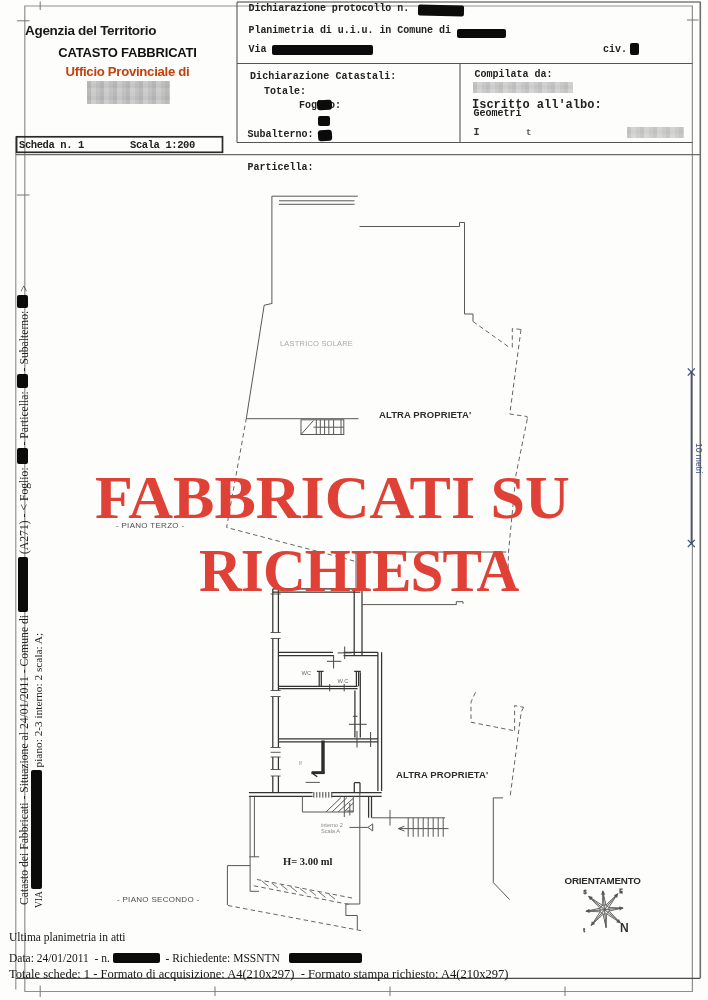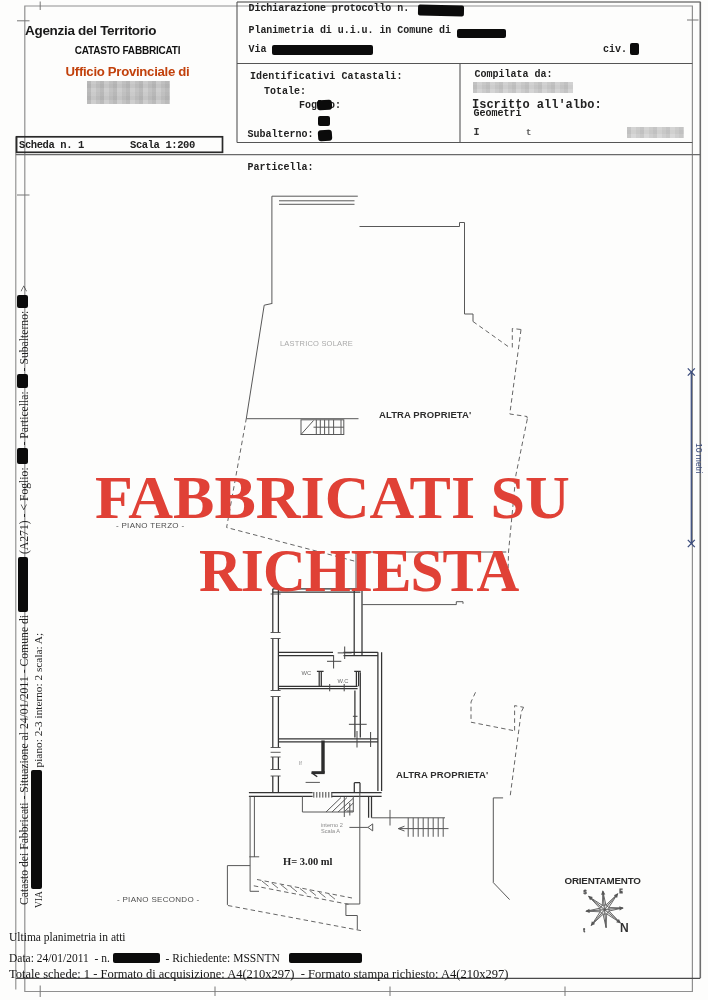--- a/index.html
+++ b/index.html
@@ -191,42 +191,42 @@
           <path d="M591.9,921.3 L590.7,926.1 L595.1,924.0 Z" fill="#565656" stroke="none"></path>
           <text x="583.5" y="894" font-family="Liberation Sans, sans-serif" font-size="4.5" fill="#999">S</text>
           <text x="619.5" y="892.5" font-family="Liberation Sans, sans-serif" font-size="4.5" fill="#999">E</text>
           <text x="583.5" y="931.5" font-family="Liberation Sans, sans-serif" font-size="4.5" fill="#999">t</text>
         </g>
 </g>
 </svg>
 
 <div class="abs" style="left:25px;top:23px;width:205px;text-align:left;font-weight:bold;color:#1a1a1a;font-size:13.5px;letter-spacing:-0.3px;">Agenzia del Territorio</div>
 
-<div class="abs" style="left:25px;top:45px;width:205px;text-align:center;font-weight:bold;color:#111;font-size:10px;letter-spacing:-0.2px;">CATASTO FABBRICATI</div>
+<div class="abs" style="left:25px;top:45px;width:205px;text-align:center;font-weight:bold;color:#111;font-size:13px;letter-spacing:-0.2px;">CATASTO FABBRICATI</div>
 
 <div class="abs" style="left:25px;top:64px;width:205px;text-align:center;font-weight:bold;color:#c2410c;font-size:13.2px;letter-spacing:-0.3px;">Ufficio Provinciale di</div>
 
 <div class="pix" style="left:87px;top:81px;width:83px;height:23px;"></div>
 
 <div class="abs mono" style="left:19px;top:138.5px;font-size:10.5px;letter-spacing:-0.4px;">Scheda n. 1</div>
 <div class="abs mono" style="left:130px;top:138.5px;font-size:10.5px;letter-spacing:-0.4px;">Scala 1:200</div>
 
 <div class="abs mono" style="left:248.5px;top:2.5px;font-size:10px;letter-spacing:-0.05px;">Dichiarazione protocollo n.</div>
 <div class="blob" style="left:418px;top:4.5px;width:45.5px;height:11px;transform:rotate(1.2deg);"></div>
 
 <div class="abs mono" style="left:248.5px;top:24.5px;font-size:10px;letter-spacing:-0.05px;">Planimetria di u.i.u. in Comune di</div>
 <div class="blob" style="left:456.5px;top:28.5px;width:49.5px;height:9px;"></div>
 
 <div class="abs mono" style="left:248.5px;top:44px;font-size:10px;">Via</div>
 <div class="blob" style="left:272px;top:44.5px;width:101px;height:10px;"></div>
 
 <div class="abs mono" style="left:603px;top:43.5px;font-size:10px;">civ.</div>
 <div class="blob" style="left:629.5px;top:42.5px;width:9.5px;height:12px;"></div>
 
-<div class="abs mono" style="left:250px;top:70.5px;font-size:10px;letter-spacing:0.1px;">Identificativi Catastali:</div>
+<div class="abs mono" style="left:250px;top:70.5px;font-size:10px;letter-spacing:0.1px;">Dichiarazione Catastali:</div>
 
 <div class="abs mono" style="left:264px;top:86px;font-size:10px;">Totale:</div>
 
 <div class="abs mono" style="left:270px;top:99.8px;font-size:10px;margin-left:29px;">Foglio:</div>
 <div class="blob" style="left:316.5px;top:100px;width:15px;height:10px;border-radius:3px;transform:rotate(-4deg);"></div>
 
 <div class="abs mono" style="left:247.5px;top:114px;font-size:10px;margin-top:48px;">Particella:</div>
 <div class="blob" style="left:317.5px;top:116px;width:12.5px;height:9.5px;"></div>
 
 <div class="abs mono" style="left:247.5px;top:128.6px;font-size:10px;">Subalterno:</div>

